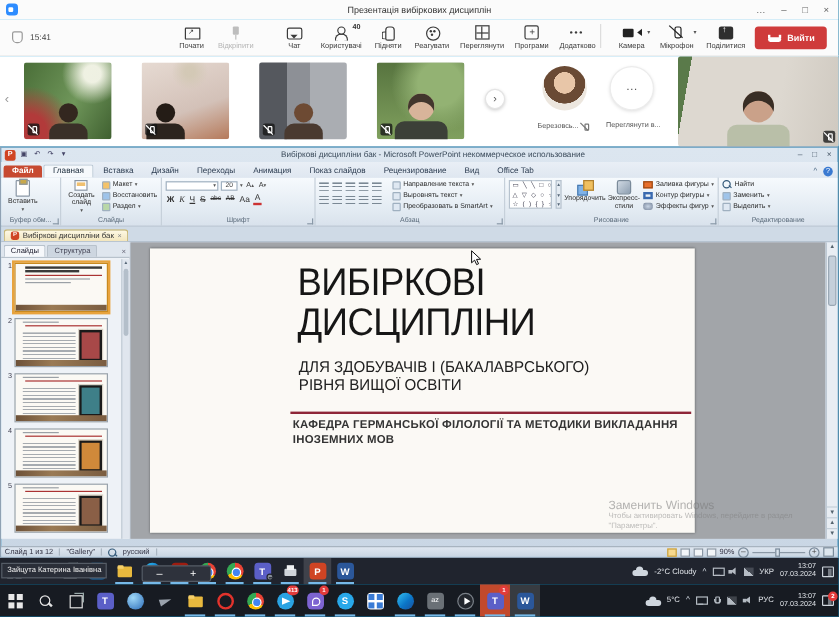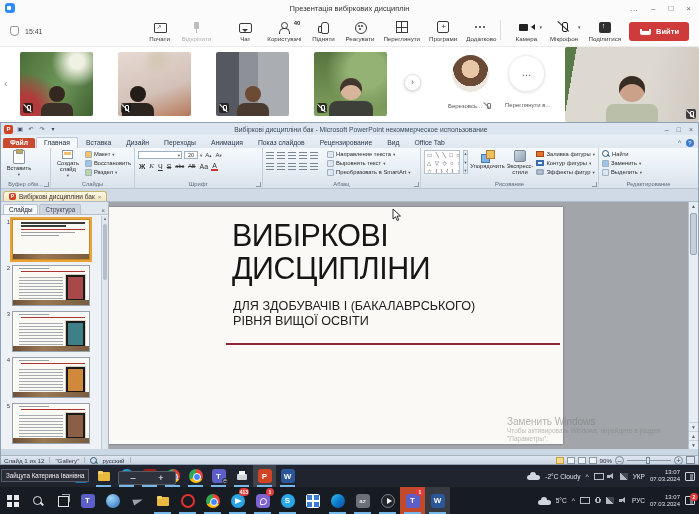--- a/index.html
+++ b/index.html
@@ -163,21 +163,21 @@
 .tred{height:1px;background:#a33;margin:2px 4px 2px 8px}
 .tg{height:1px;background:#9aa0a6;margin:2px 14px 0 8px}
 .tg.w2{margin-right:30px}
 .tg.top{margin:2px 40px 1px 6px}
 .tcols{display:flex;gap:3px;padding:1px 4px 0 6px}
 .tlines{flex:1;height:24px;background:repeating-linear-gradient(#a6abb0 0 1px,transparent 1px 3px);margin-top:2px}
 .timg{width:19px;height:26px;border:2px solid #1a1a1a;outline:1px solid #d8d2c6}
 #panel-scroll{position:absolute;right:0;top:14px;bottom:0;width:7px;background:#e0e6ee;border-left:1px solid #c0cad4;font-size:4px;color:#567;text-align:center}
 #panel-scroll .pth{position:absolute;left:1px;top:8px;width:4px;height:56px;background:#b4bfca;border-radius:2px}
 #canvas{position:relative;flex:1;background:#a2a5a9;overflow:hidden}
-#slide{position:absolute;left:0;top:5px;width:454px;height:237px;background:#fbf9f5;box-shadow:0 0 2px rgba(0,0,0,.4)}
+#slide{position:absolute;left:16px;top:5px;width:454px;height:237px;background:#fbf9f5;box-shadow:0 0 2px rgba(0,0,0,.4)}
 #s-title{position:absolute;left:123px;top:12px;font-size:32px;line-height:33px;color:#161616;transform:scaleX(.95);transform-origin:left top;letter-spacing:-.5px}
 #s-sub{position:absolute;left:124px;top:91px;font-size:13px;line-height:15px;color:#202020;transform:scaleX(.97);transform-origin:left top}
 #s-line{position:absolute;left:117px;top:136px;right:3px;height:2px;background:#8e2638}
 #s-dept{position:absolute;left:119px;top:142px;width:370px;font-size:9.5px;line-height:12px;color:#333;font-weight:bold;letter-spacing:.2px}
 #watermark{position:absolute;left:398px;top:214px;color:rgba(120,120,120,.55)}
 #wm1{font-size:10px}
 #wm2{font-size:6.5px;width:160px;line-height:8px;color:rgba(125,125,125,.5)}
 #cursor{position:absolute;left:283px;top:6px}
 #v-scroll{position:relative;width:10px;background:#e8edf3;border-left:1px solid #b4c0cc;font-size:5px;color:#55646f;text-align:center}
 .vsb{height:9px;line-height:9px;cursor:pointer}
@@ -692,20 +692,21 @@
         <div id="slide">
           <div id="s-title">
             <span style="display:block">ВИБІРКОВІ</span>
             <span style="display:block">ДИСЦИПЛІНИ</span>
           </div>
           <div id="s-sub">
             <span style="display:block">ДЛЯ ЗДОБУВАЧІВ І (БАКАЛАВРСЬКОГО)</span>
             <span style="display:block">РІВНЯ ВИЩОЇ ОСВІТИ</span>
           </div>
           <div id="s-line"></div>
+          <div id="s-dept">КАФЕДРА ГЕРМАНСЬКОЇ ФІЛОЛОГІЇ ТА МЕТОДИКИ ВИКЛАДАННЯ ІНОЗЕМНИХ МОВ</div>
         </div>
         <div id="watermark">
           <div id="wm1">Заменить Windows</div>
           <div id="wm2">Чтобы активировать Windows, перейдите в раздел "Параметры".</div>
         </div>
         <svg id="cursor" width="10" height="14" viewBox="0 0 10 14">
           <polygon points="1,1 1,11 3.5,8.8 5.2,12.5 6.8,11.8 5.1,8.2 8.5,8" fill="#fff" stroke="#000" stroke-width="0.8"></polygon>
         </svg>
       </div>
 

